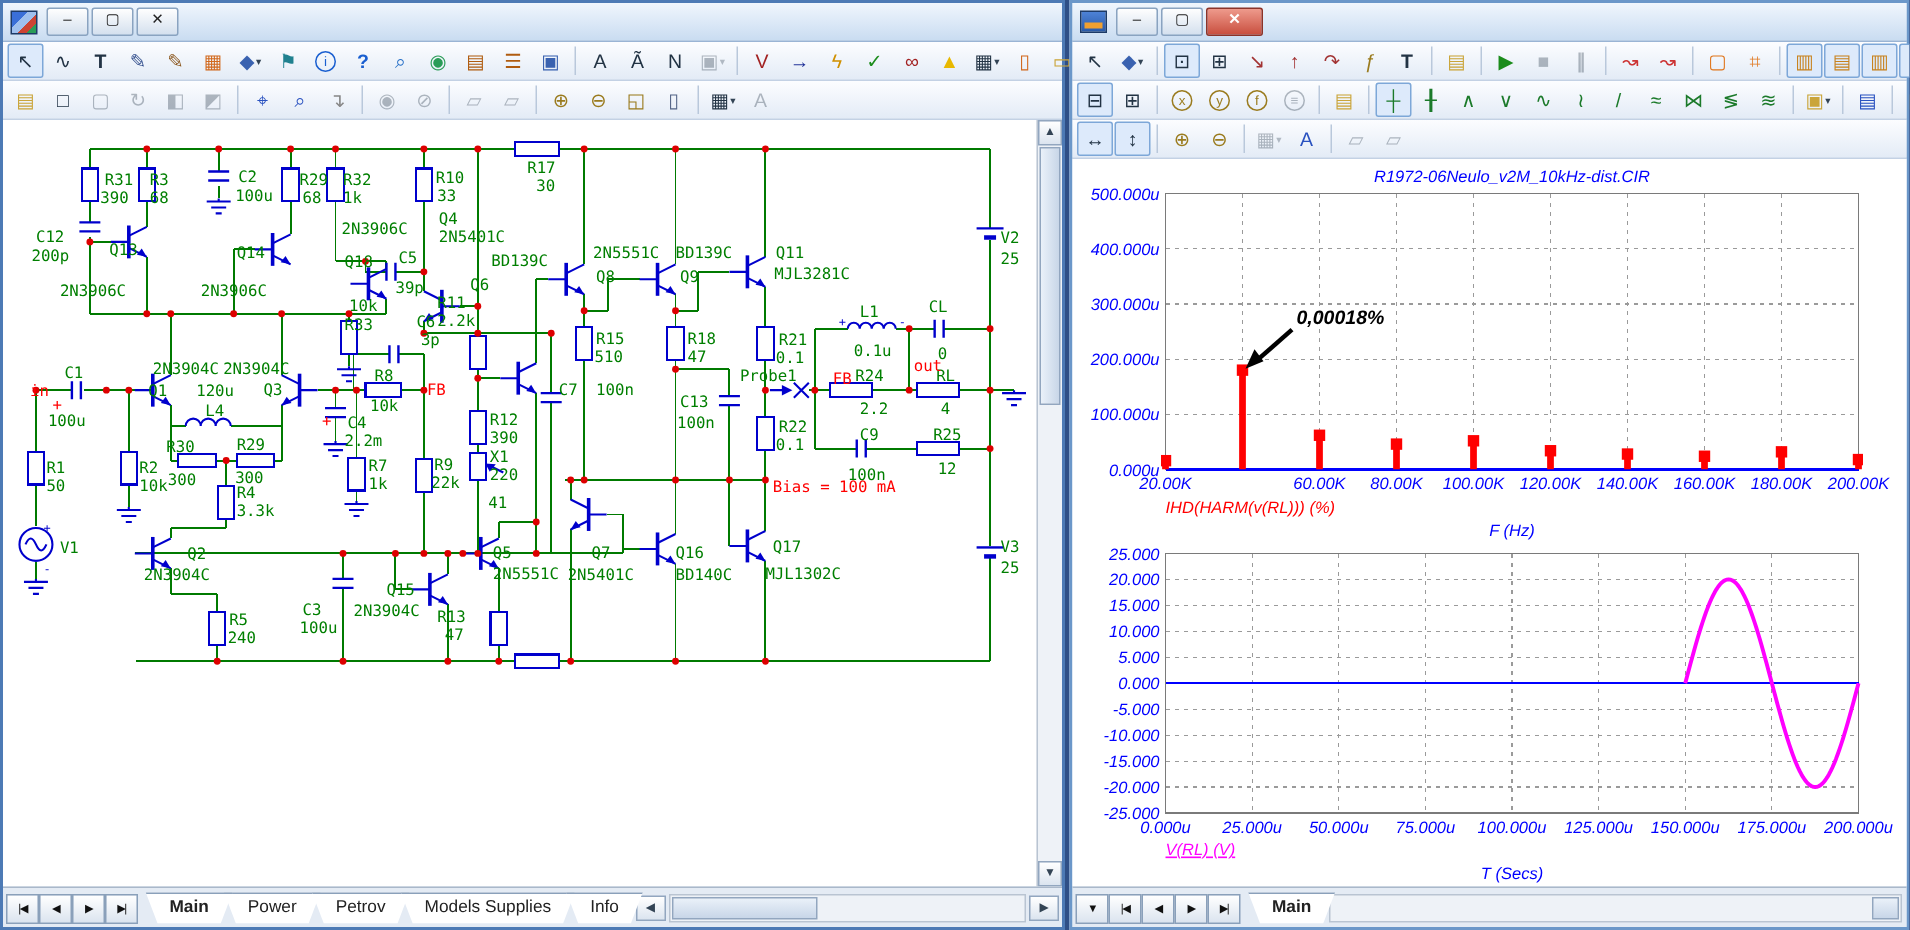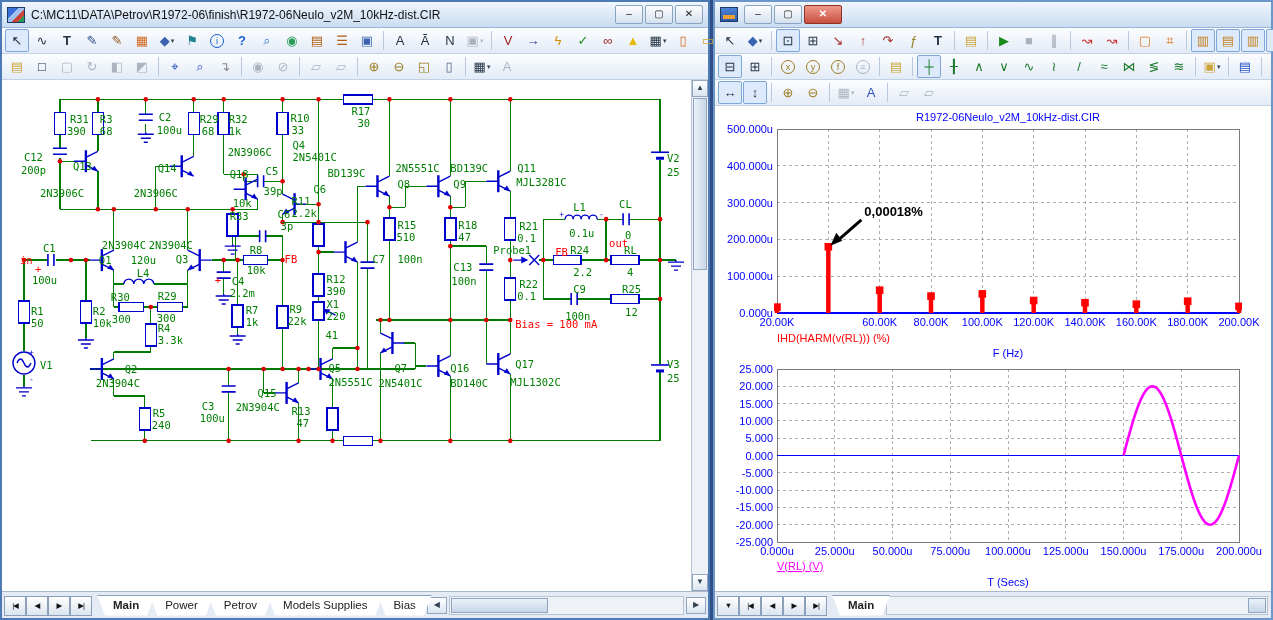--- a/index.html
+++ b/index.html
@@ -32,33 +32,32 @@
   .vthumb{height:170px;margin:1px;background:linear-gradient(90deg,#eaf1f9,#c8d6e8);border:1px solid #92a6bf;}
   .vfill{flex:1;}
   .tabrow{height:24px;display:flex;align-items:center;background:#e4ebf4;border-top:1px solid #aab8ca;padding:1px 2px;gap:1px;flex:none;}
   .nav-btn{width:20px;height:18px;background:linear-gradient(#fff,#dbe4ef);border:1px solid #8aa0ba;font-size:7.5px;text-align:center;line-height:17px;color:#111;flex:none;letter-spacing:-1px;}
   .tabs{display:flex;align-items:center;height:20px;margin-left:4px;}
   .tab{height:20px;padding:0 16px;background:#fff;clip-path:polygon(0 0,100% 0,calc(100% - 8px) 100%,8px 100%);font-size:11.5px;line-height:19px;color:#222;margin-right:-6px;border-top:1px solid #8aa0ba;}
   .tab.active{font-weight:bold;z-index:2;}
   .hs-track{flex:1;height:17px;background:#eef2f7;border:1px solid #b9c4d2;display:flex;align-items:stretch;margin:0 1px;}
   .hs-thumb{width:95px;background:linear-gradient(#eaf1f9,#c8d6e8);border:1px solid #92a6bf;margin:1px;}
   .hs-fill{flex:1;}
-  .chart-area{flex:1;background:#fff;min-height:0;}
+  .chart-area{flex:1;background:#fff;min-height:0;font-style:italic;}
   #charts-svg{display:block;}
   text.g{fill:#007f00;}text.r{fill:#ff0000;}text.b{fill:#0000cc;}
 </style>
 </head>
 <body>
 
 <div class="app">
 
   <div class="win" id="left-win">
     <div class="titlebar">
       <div class="app-icon"></div>
-      <div class="title-text">C:\MC11\DATA\Petrov\R1972-06\finish\R1972-06Neulo_v2M_10kHz-dist.CIR</div>
       <div class="wbtns" id="lw-buttons">
           <div class="wbtn">–</div>
           <div class="wbtn">▢</div>
           <div class="wbtn">✕</div>
         </div>
     </div>
     <div class="tb" id="lw-tb1">
         <div class="tb-btn pressed">
           <span class="glyph">↖</span>
         </div>
@@ -607,21 +606,21 @@
       </div>
     </div>
 
     <div class="tabrow">
       <span id="lw-nav"><span class="nav-btn" style="display: inline-block;">|◀</span><span class="nav-btn" style="display: inline-block;">◀</span><span class="nav-btn" style="display: inline-block;">▶</span><span class="nav-btn" style="display: inline-block;">▶|</span></span>
       <span class="tabs" id="lw-tabs">
           <span class="tab active">Main</span>
           <span class="tab">Power</span>
           <span class="tab">Petrov</span>
           <span class="tab">Models Supplies</span>
-          <span class="tab">Bias</span>
+          <span class="tab">Info</span>
         </span>
       <div class="sbtn" style="width:18px">◀</div>
       <div class="hs-track">
         <div class="hs-thumb"></div>
         <div class="hs-fill"></div>
       </div>
       <div class="sbtn" style="width:18px">▶</div>
     </div>
   </div>
 

